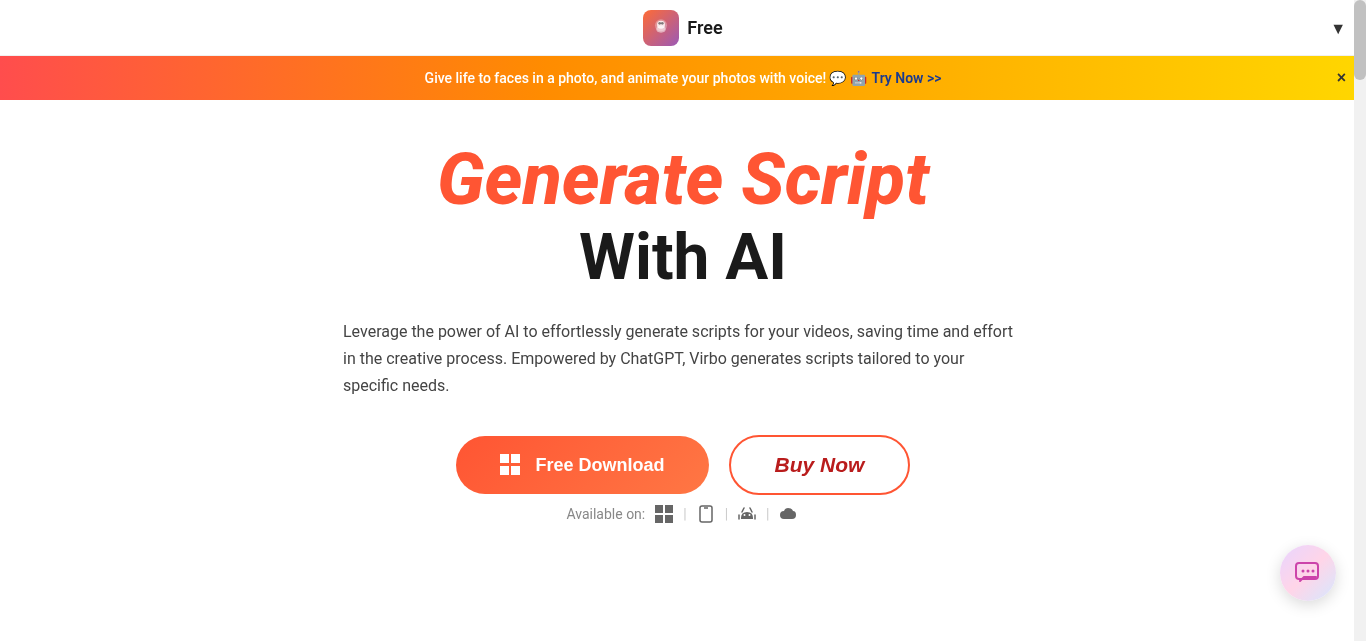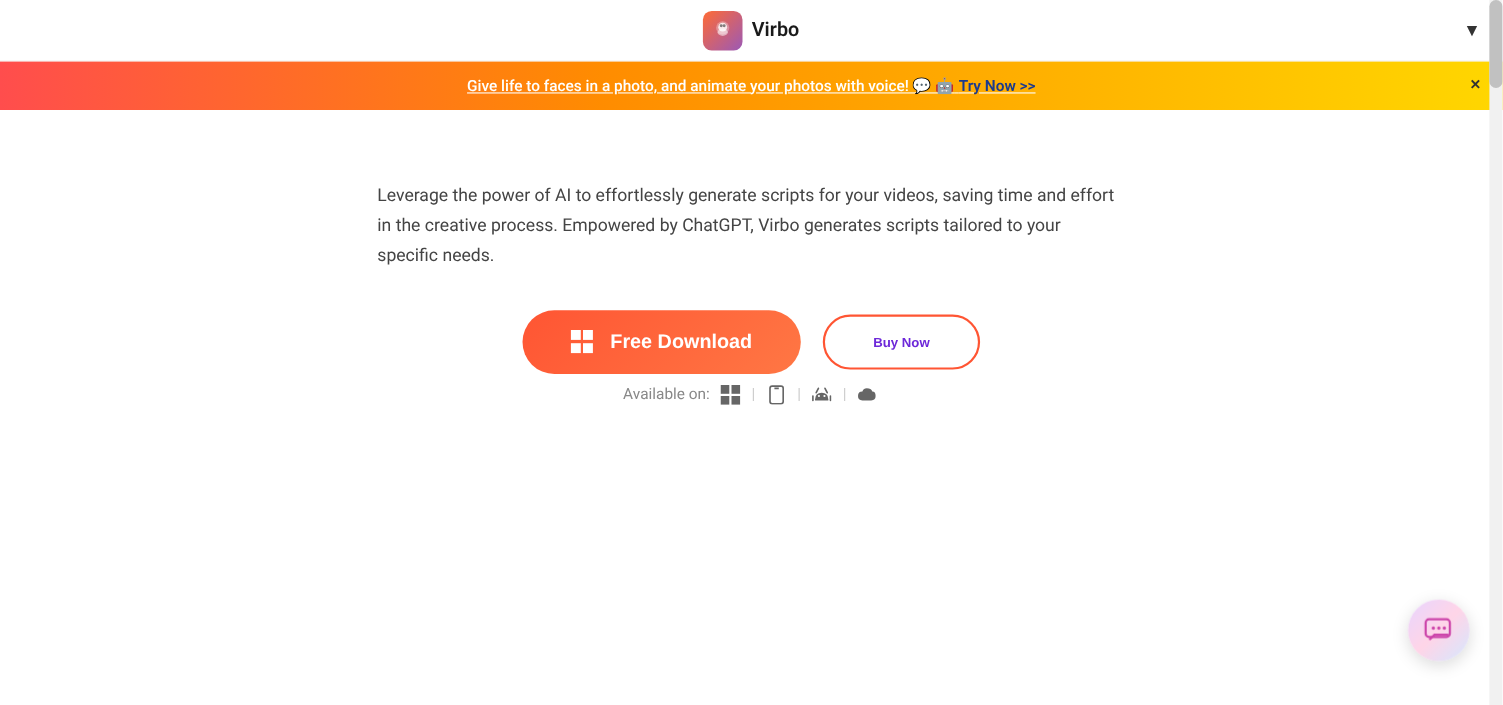--- a/index.html
+++ b/index.html
@@ -95,21 +95,20 @@
       padding: 10px 40px;
       position: relative;
       height: 44px;
     }
 
     .banner-text {
       color: #ffffff;
       font-size: 14px;
       font-weight: 500;
       text-align: right;
-      text-decoration: underline;
     }
 
     .banner-text .try-now {
       color: #1a3a8f;
       font-weight: 600;
       text-decoration: none;
       cursor: pointer;
     }
 
     .banner-close {
@@ -196,28 +195,29 @@
       width: 9px;
       height: 9px;
       background: #ffffff;
     }
 
     .btn-buy {
       display: flex;
       align-items: center;
       justify-content: center;
       background: #ffffff;
-      color: #6d28d9;
+      color: #b91c1c;
       border: 2px solid #ff5533;
       border-radius: 50px;
       padding: 16px 44px;
-      font-size: 12px;
+      font-size: 21px;
       font-weight: 600;
       cursor: pointer;
       text-decoration: none;
+      font-style: italic;
     }
 
     
     .available-row {
       display: flex;
       align-items: center;
       gap: 10px;
       margin-top: 10px;
       color: #888;
       font-size: 14px;
@@ -276,34 +276,36 @@
   <div class="nav-logo-area">
     <div class="logo-icon">
       <svg viewBox="0 0 36 36" fill="none" xmlns="http://www.w3.org/2000/svg">
         <circle cx="18" cy="14" r="9" fill="#fff" opacity="0.3"></circle>
         <ellipse cx="18" cy="20" rx="7" ry="5" fill="#fff" opacity="0.5"></ellipse>
         <circle cx="18" cy="13" r="6" fill="#fff" opacity="0.8"></circle>
         <circle cx="16" cy="11" r="2" fill="#333" opacity="0.6"></circle>
         <circle cx="20" cy="11" r="2" fill="#333" opacity="0.6"></circle>
       </svg>
     </div>
-    <span class="nav-title">Virbo</span>
+    <span class="nav-title">Free</span>
   </div>
   <div class="nav-chevron">▼</div>
 </nav>
 
 <div class="banner">
   <div class="banner-text">
     <span>Give life to faces in a photo, and animate your photos with voice! 💬 🤖</span>
     <a class="try-now">Try Now &gt;&gt;</a>
   </div>
   <button class="banner-close">×</button>
 </div>
 
 <main class="main-content">
+  <h1 class="headline-orange">Generate Script</h1>
+  <h1 class="headline-black">With AI</h1>
   <p class="subtitle">Leverage the power of AI to effortlessly generate scripts for your videos, saving time and effort in the creative process. Empowered by ChatGPT, Virbo generates scripts tailored to your specific needs.</p>
 
   <div class="button-row">
     <button class="btn-download">
       <div class="windows-icon">
         <div class="pane"></div>
         <div class="pane"></div>
         <div class="pane"></div>
         <div class="pane"></div>
       </div>

